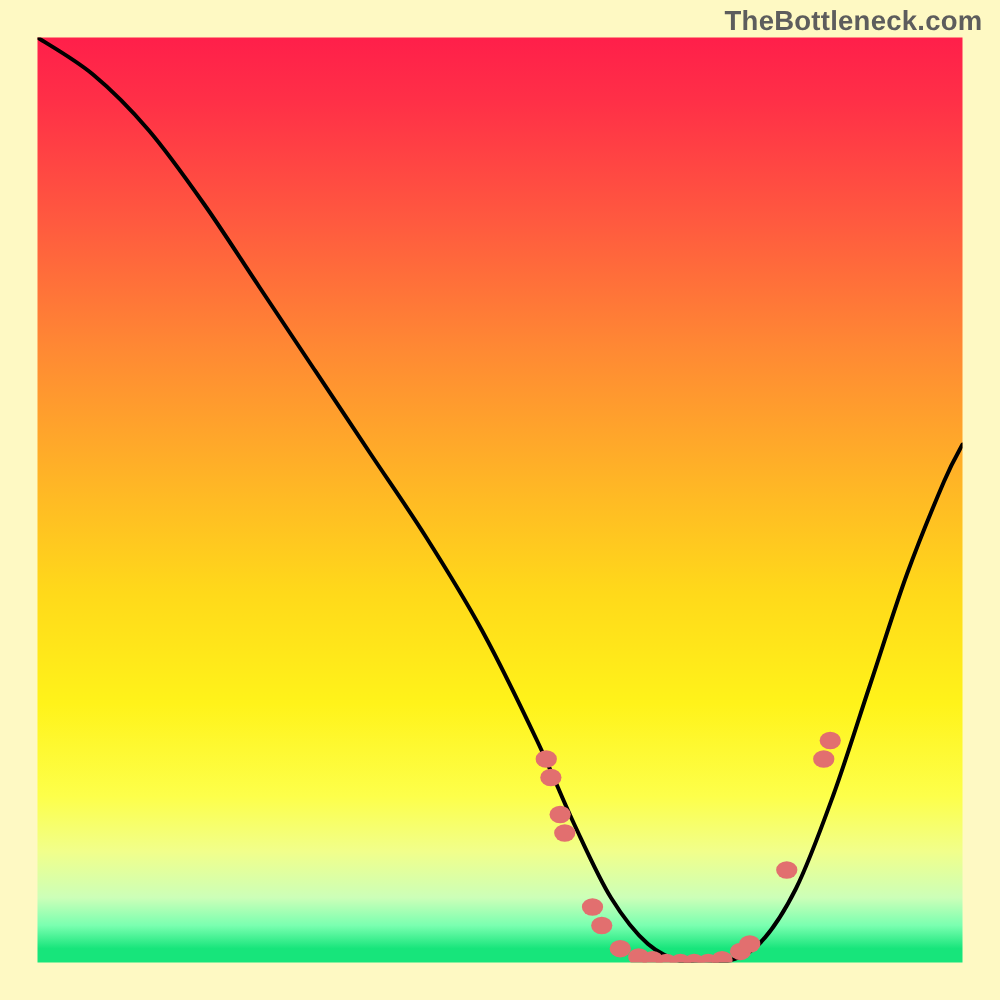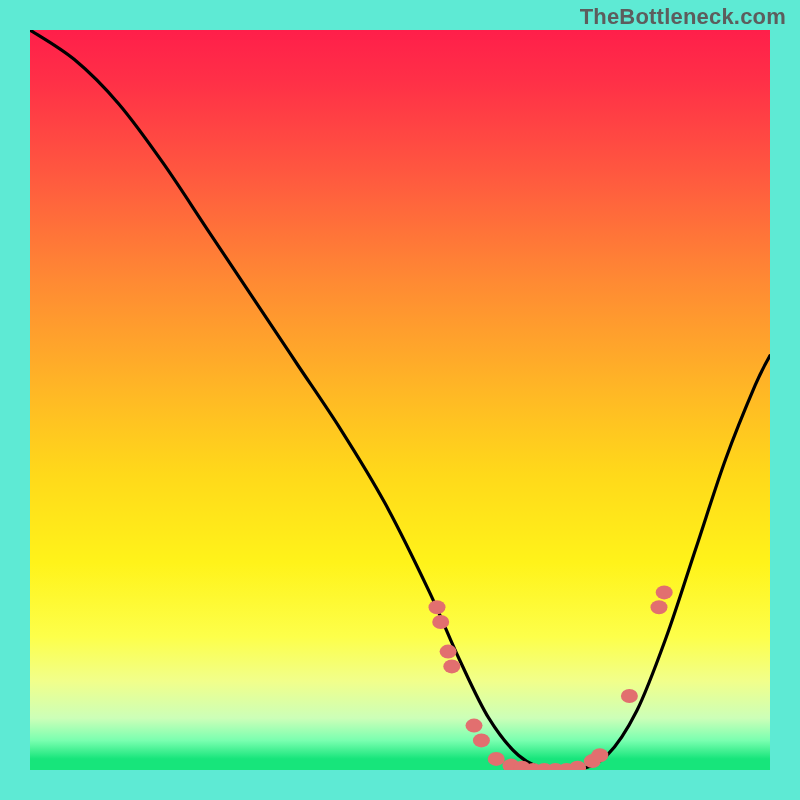--- a/index.html
+++ b/index.html
@@ -8,21 +8,21 @@
     width: 800px;
     height: 800px;
     background: #000;
     overflow: hidden;
     font-family: Arial, Helvetica, sans-serif;
   }
   .frame {
     position: relative;
     width: 800px;
     height: 800px;
-    background: #5eead4;
+    background: #fef9c3;
   }
   .plot {
     position: absolute;
     left: 30px;
     top: 30px;
     width: 740px;
     height: 740px;
     background: linear-gradient(to bottom,
       #ff1f4a 0%,
       #ff3047 7%,

